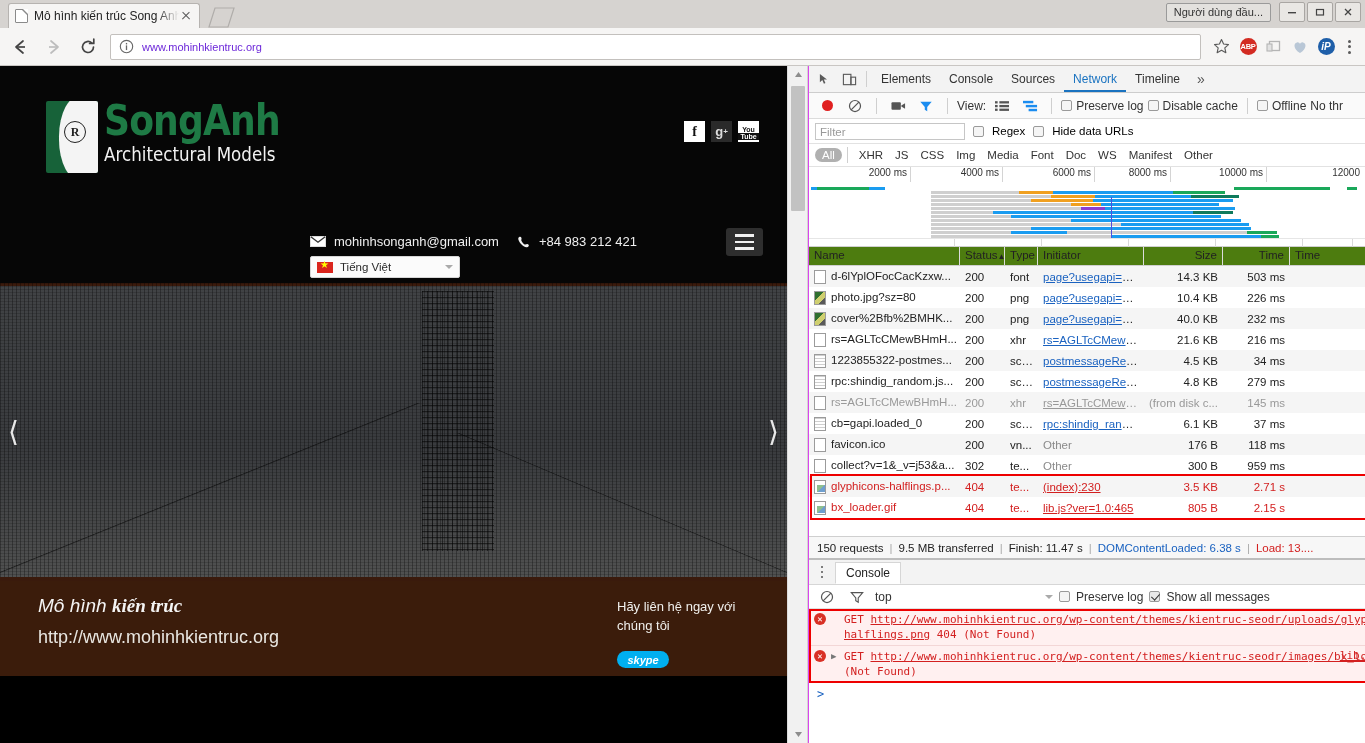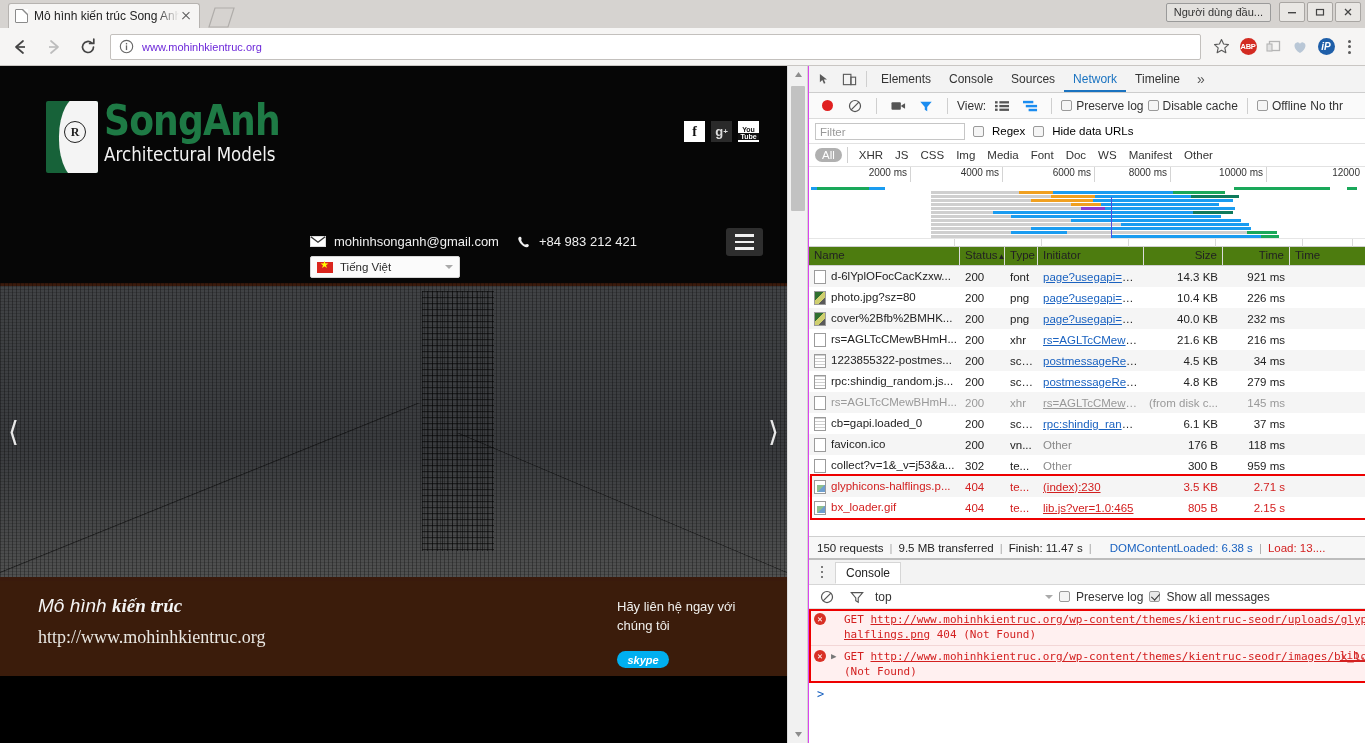--- a/index.html
+++ b/index.html
@@ -174,21 +174,21 @@
   .hero-arrow { position:absolute; top:50%; transform:translateY(-50%); color:#e8e8e8;
                 font-size:28px; line-height:28px; font-family:"DejaVu Sans",sans-serif; }
   .hero-arrow.l { left: 8px; }
   .hero-arrow.r { right: 8px; }
 
   .contact-band { position: relative; height: 95px; background: #3b1c0b; overflow:hidden; }
   .contact-band .dotgrid { background-image: radial-gradient(circle, rgba(0,0,0,.35) 0.6px, transparent 0.7px); }
   .band-title { position:absolute; left:38px; top:14px; font-size:19px; color:#f4f4f4;
                 font-style: italic; font-family:"Liberation Sans",sans-serif; }
   .band-title b { font-style: italic; font-family: Liberation Serif, serif; }
-  .band-url { position:absolute; left:38px; top:46px; font-size:18px; color:#e9e7e2;font-family:Liberation Serif, serif; }
+  .band-url { position:absolute; left:38px; top:46px; font-size:18px; color:#e9e7e2; }
   .band-cta { position:absolute; left:617px; top:16px; width:150px; font-size:13px; color:#f0efec; line-height:19px; }
   .skype {
     position:absolute; left:617px; top:70px; width:52px; height:17px; border-radius:9px;
     background:#00aff0; color:#fff; font-size:11px; font-weight:bold; font-style:italic;
     display:flex; align-items:center; justify-content:center;
   }
 
   .thumbs { position:relative; height:67px; background:#050505; overflow:hidden; }
   .thumbs .dotgrid { background-image: radial-gradient(circle, #191919 0.6px, transparent 0.7px); }
   .thumb { position:absolute; top:22px; width:115px; height:115px; border-radius:50%;
@@ -283,21 +283,21 @@
   .nrow a { color:#1a62c0; text-decoration:underline; }
   .nrow.dim, .nrow.dim a { color:#999; }
   .nrow.err404, .nrow.err404 a { color:#d32020; }
   .wf-cell { flex:1; position:relative; }
   .wf-line { position:absolute; left:37px; top:0; bottom:0; width:1px; background:#e01b1b; }
   .err-box { position:absolute; left:1px; right:1px; border:2px solid #ee0000; pointer-events:none; }
 
   .net-summary { height:22px; border-top:1px solid #cfcfcf; background:#f7f7f7;
                  display:flex; align-items:center; padding:0 8px; font-size:11.5px; color:#222; gap:6px; }
   .sep { color:#aaa; }
-  .dcl { color:#1a62c0;margin-left:12px; } .ld { color:#d32020; }
+  .dcl { color:#1a62c0; } .ld { color:#d32020; }
 
   
   .net-vsb { position:absolute; right:0; top:0; width:13px; bottom:0; background:#fff;
              border-left:1px solid #e6e6e6; }
   .net-vsb .a { position:absolute; left:0; width:13px; height:13px; display:flex; align-items:center; justify-content:center;}
   .net-vsb .a.up{top:0;} .net-vsb .a.dn{bottom:0;}
   .net-vsb .th { position:absolute; left:2px; width:9px; height:46px; bottom:16px; background:#c8c8c8; }
 
   
   .drawer { height:185px; border-top:2px solid #bdbdbd; background:#fff;
@@ -700,21 +700,21 @@
       <div class="net-rows" id="rows">
           <div class="nrow">
             <div class="c-name">
               <span class="fic plain"></span>
               <span>d-6lYplOFocCacKzxw...</span>
             </div>
             <div class="c-status">200</div>
             <div class="c-type">font</div>
             <div class="c-init"><a href="#">page?usegapi=1&amp;h...</a></div>
             <div class="c-size">14.3 KB</div>
-            <div class="c-time">921 ms</div>
+            <div class="c-time">503 ms</div>
             <div class="wf-cell">
               <span class="wf-line"></span>
             </div>
           </div>
           <div class="nrow">
             <div class="c-name">
               <span class="fic img"></span>
               <span>photo.jpg?sz=80</span>
             </div>
             <div class="c-status">200</div>

